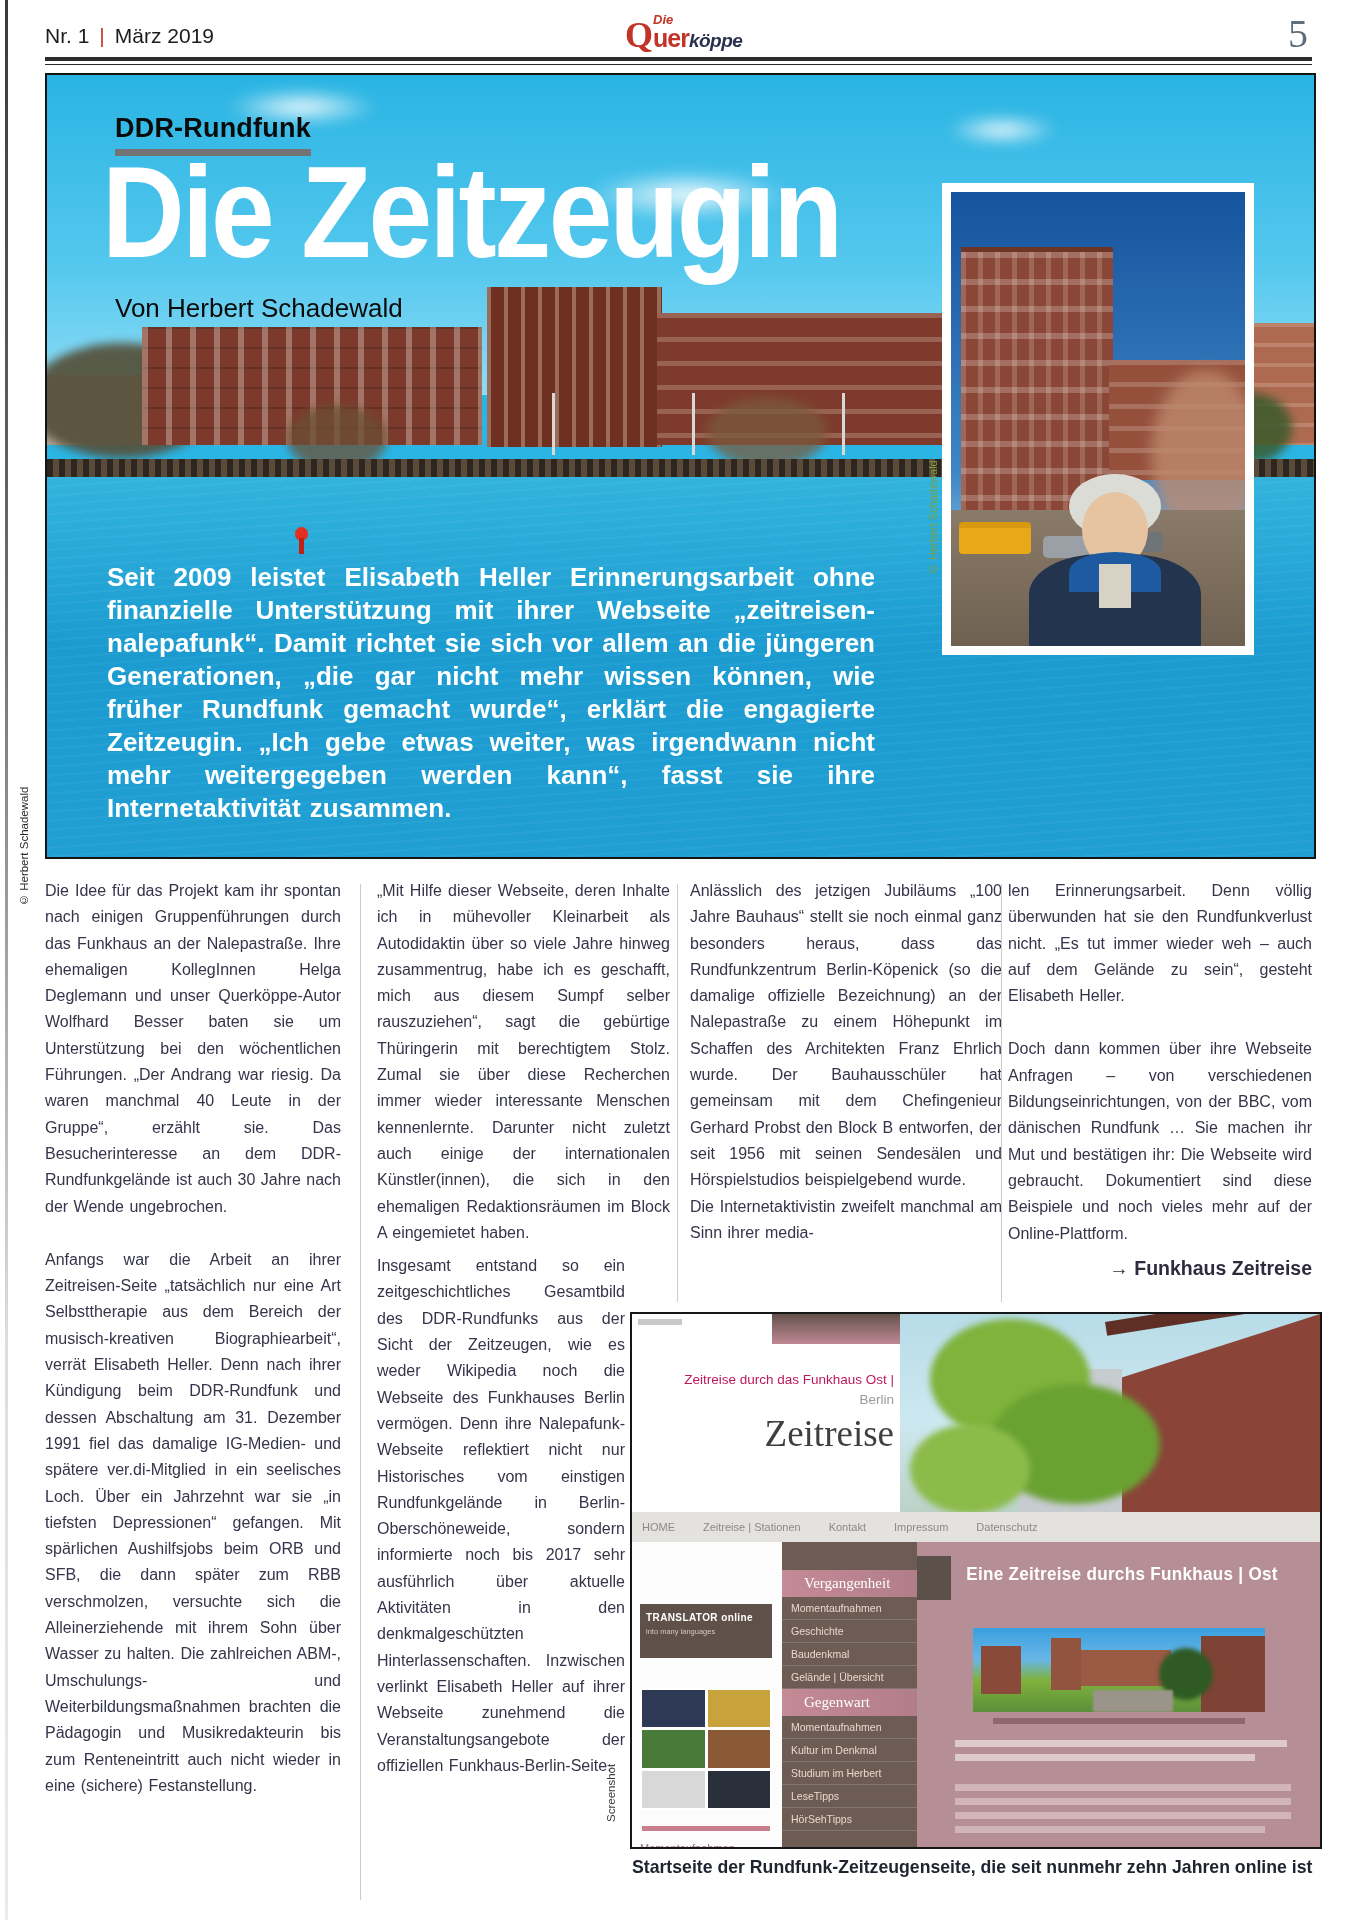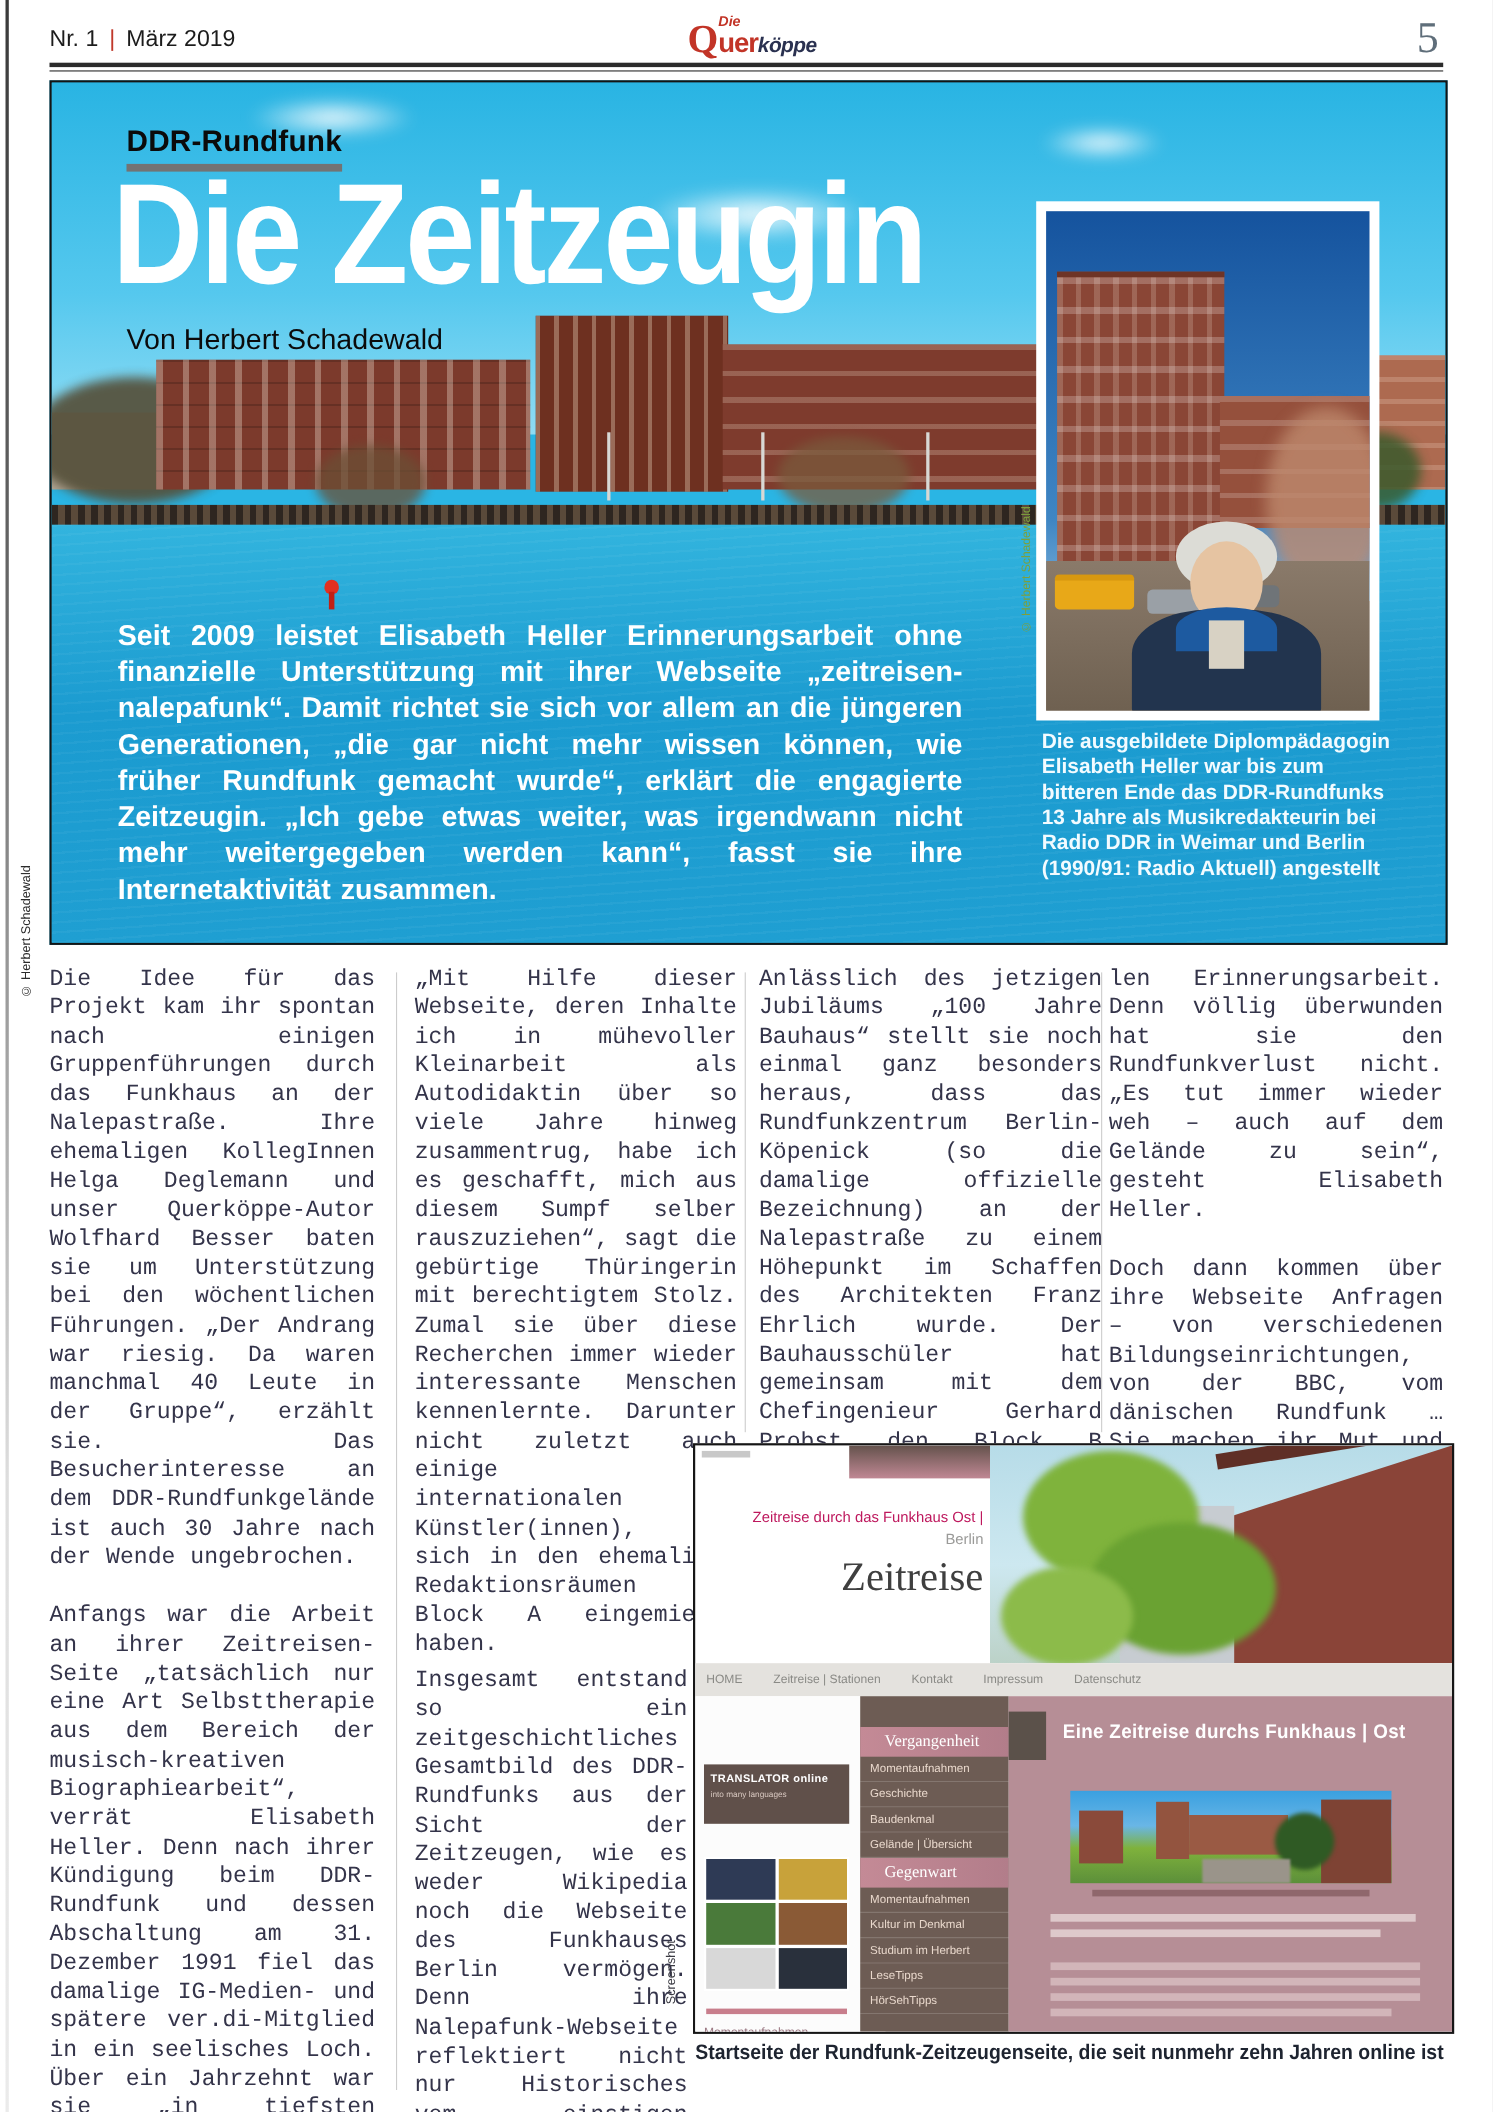--- a/index.html
+++ b/index.html
@@ -79,22 +79,22 @@
   #portrait-credit{left:880px;top:300px;height:200px;writing-mode:vertical-rl;transform:rotate(180deg);
      font-size:11px;color:#7da03c;}
   #portrait-caption{left:900px;top:588px;width:318px;font-size:19px;font-weight:700;color:#f2fbff;
      line-height:23px;text-align:left;}
   #photo-credit{left:18px;top:736px;height:170px;writing-mode:vertical-rl;transform:rotate(180deg);
      font-size:11.5px;color:#2a2a2a;}
   
   .bodycol{position:absolute;top:878px;}
   #col1{left:45px;width:296px;} #col2{left:377px;width:293px;}
   #col3{left:690px;width:312px;} #col4{left:1008px;width:304px;}
-  .bodytext{font-size:21px;line-height:26.3px;text-align:justify;color:#34344a;
-     hyphens:auto;-webkit-hyphens:auto;margin:0 0 27px 0;word-spacing:1px;font-family:Liberation Mono, monospace;}
+  .bodytext{font-size:16px;line-height:26.3px;text-align:justify;color:#34344a;
+     hyphens:auto;-webkit-hyphens:auto;margin:0 0 27px 0;word-spacing:1px;}
   .tight{margin-bottom:0;}
   .narrow{width:248px;margin-top:7px;}
   #signature{margin-top:10px;font-size:19.5px;font-weight:700;color:#2c2c3e;text-align:right;}
   .vrule{position:absolute;width:1px;background:#cccccc;}
   #vrule1{left:360px;top:884px;height:1016px;}
   #vrule2{left:677px;top:884px;height:418px;}
   #vrule3{left:1001px;top:884px;height:418px;}
   
   #shot{left:630px;top:1312px;width:688px;height:533px;border:2px solid #161616;background:#ffffff;overflow:hidden;}
   .s-abs{position:absolute;}
@@ -202,21 +202,20 @@
         <div id="p-car1" class="p-abs"></div>
         <div id="p-car2" class="p-abs"></div>
         <div id="p-hair" class="p-abs"></div>
         <div id="p-face" class="p-abs"></div>
         <div id="p-body" class="p-abs"></div>
         <div id="p-hood" class="p-abs"></div>
         <div id="p-scarf" class="p-abs"></div>
       </div>
     </div>
     <div id="portrait-credit" class="abs">© Herbert Schadewald</div>
-    <div id="portrait-caption" class="abs">Die ausgebildete Diplompädagogin Elisabeth Heller war bis zum bitteren Ende das DDR-Rundfunks 13 Jahre als Musikredakteurin bei Radio DDR in Weimar und Berlin (1990/91: Radio Aktuell) angestellt</div>
   </div>
   <div id="photo-credit" class="abs">© Herbert Schadewald</div>
 
   <div id="col1" class="bodycol">
     <p class="bodytext">Die Idee für das Projekt kam ihr spontan nach einigen Gruppenführungen durch das Funkhaus an der Nalepastraße. Ihre ehemaligen KollegInnen Helga Deglemann und unser Querköppe-Autor Wolfhard Besser baten sie um Unterstützung bei den wöchentlichen Führungen. „Der Andrang war riesig. Da waren manchmal 40 Leute in der Gruppe“, erzählt sie. Das Besucherinteresse an dem DDR-Rundfunkgelände ist auch 30 Jahre nach der Wende ungebrochen.</p>
     <p class="bodytext tight">Anfangs war die Arbeit an ihrer Zeitreisen-Seite „tatsächlich nur eine Art Selbsttherapie aus dem Bereich der musisch-kreativen Biographiearbeit“, verrät Elisabeth Heller. Denn nach ihrer Kündigung beim DDR-Rundfunk und dessen Abschaltung am 31. Dezember 1991 fiel das damalige IG-Medien- und spätere ver.di-Mitglied in ein seelisches Loch. Über ein Jahrzehnt war sie „in tiefsten Depressionen“ gefangen. Mit spärlichen Aushilfsjobs beim ORB und SFB, die dann später zum RBB verschmolzen, versuchte sich die Alleinerziehende mit ihrem Sohn über Wasser zu halten. Die zahlreichen ABM-, Umschulungs- und Weiterbildungsmaßnahmen brachten die Pädagogin und Musikredakteurin bis zum Renteneintritt auch nicht wieder in eine (sichere) Festanstellung.</p>
   </div>
   <div id="col2" class="bodycol">
     <p class="bodytext tight">„Mit Hilfe dieser Webseite, deren Inhalte ich in mühevoller Kleinarbeit als Autodidaktin über so viele Jahre hinweg zusammentrug, habe ich es geschafft, mich aus diesem Sumpf selber rauszuziehen“, sagt die gebürtige Thüringerin mit berechtigtem Stolz. Zumal sie über diese Recherchen immer wieder interessante Menschen kennenlernte. Darunter nicht zuletzt auch einige der internationalen Künstler(innen), die sich in den ehemaligen Redaktionsräumen im Block A eingemietet haben.</p>
     <p class="bodytext tight narrow">Insgesamt entstand so ein zeitgeschichtliches Gesamtbild des DDR-Rundfunks aus der Sicht der Zeitzeugen, wie es weder Wikipedia noch die Webseite des Funkhauses Berlin vermögen. Denn ihre Nalepafunk-Webseite reflektiert nicht nur Historisches vom einstigen Rundfunkgelände in Berlin-Oberschöneweide, sondern informierte noch bis 2017 sehr ausführlich über aktuelle Aktivitäten in den denkmalgeschützten Hinterlassenschaften. Inzwischen verlinkt Elisabeth Heller auf ihrer Webseite zunehmend die Veranstaltungsangebote der offiziellen Funkhaus-Berlin-Seite.</p>

